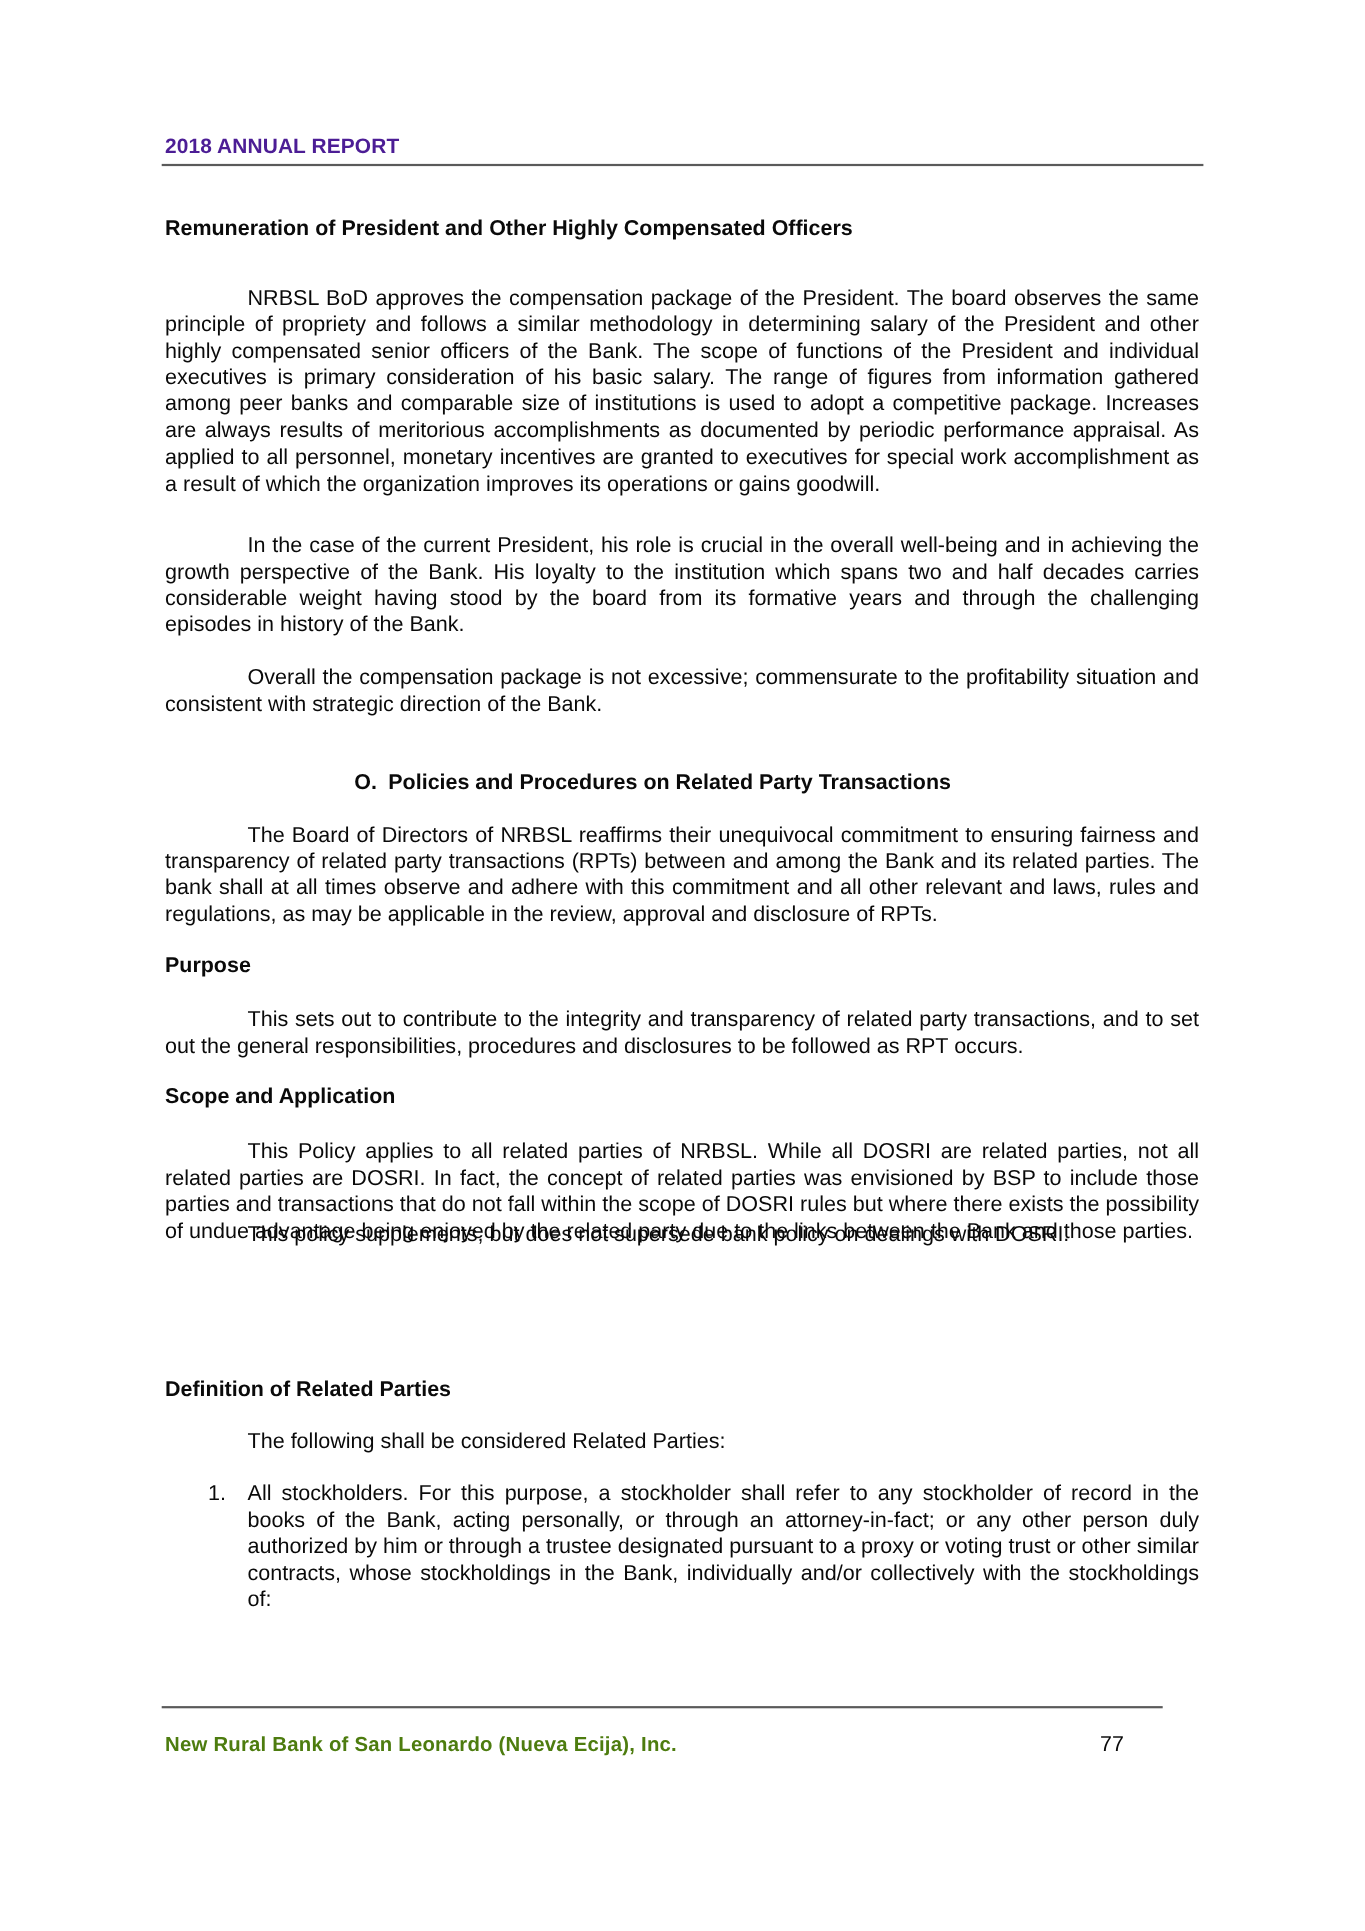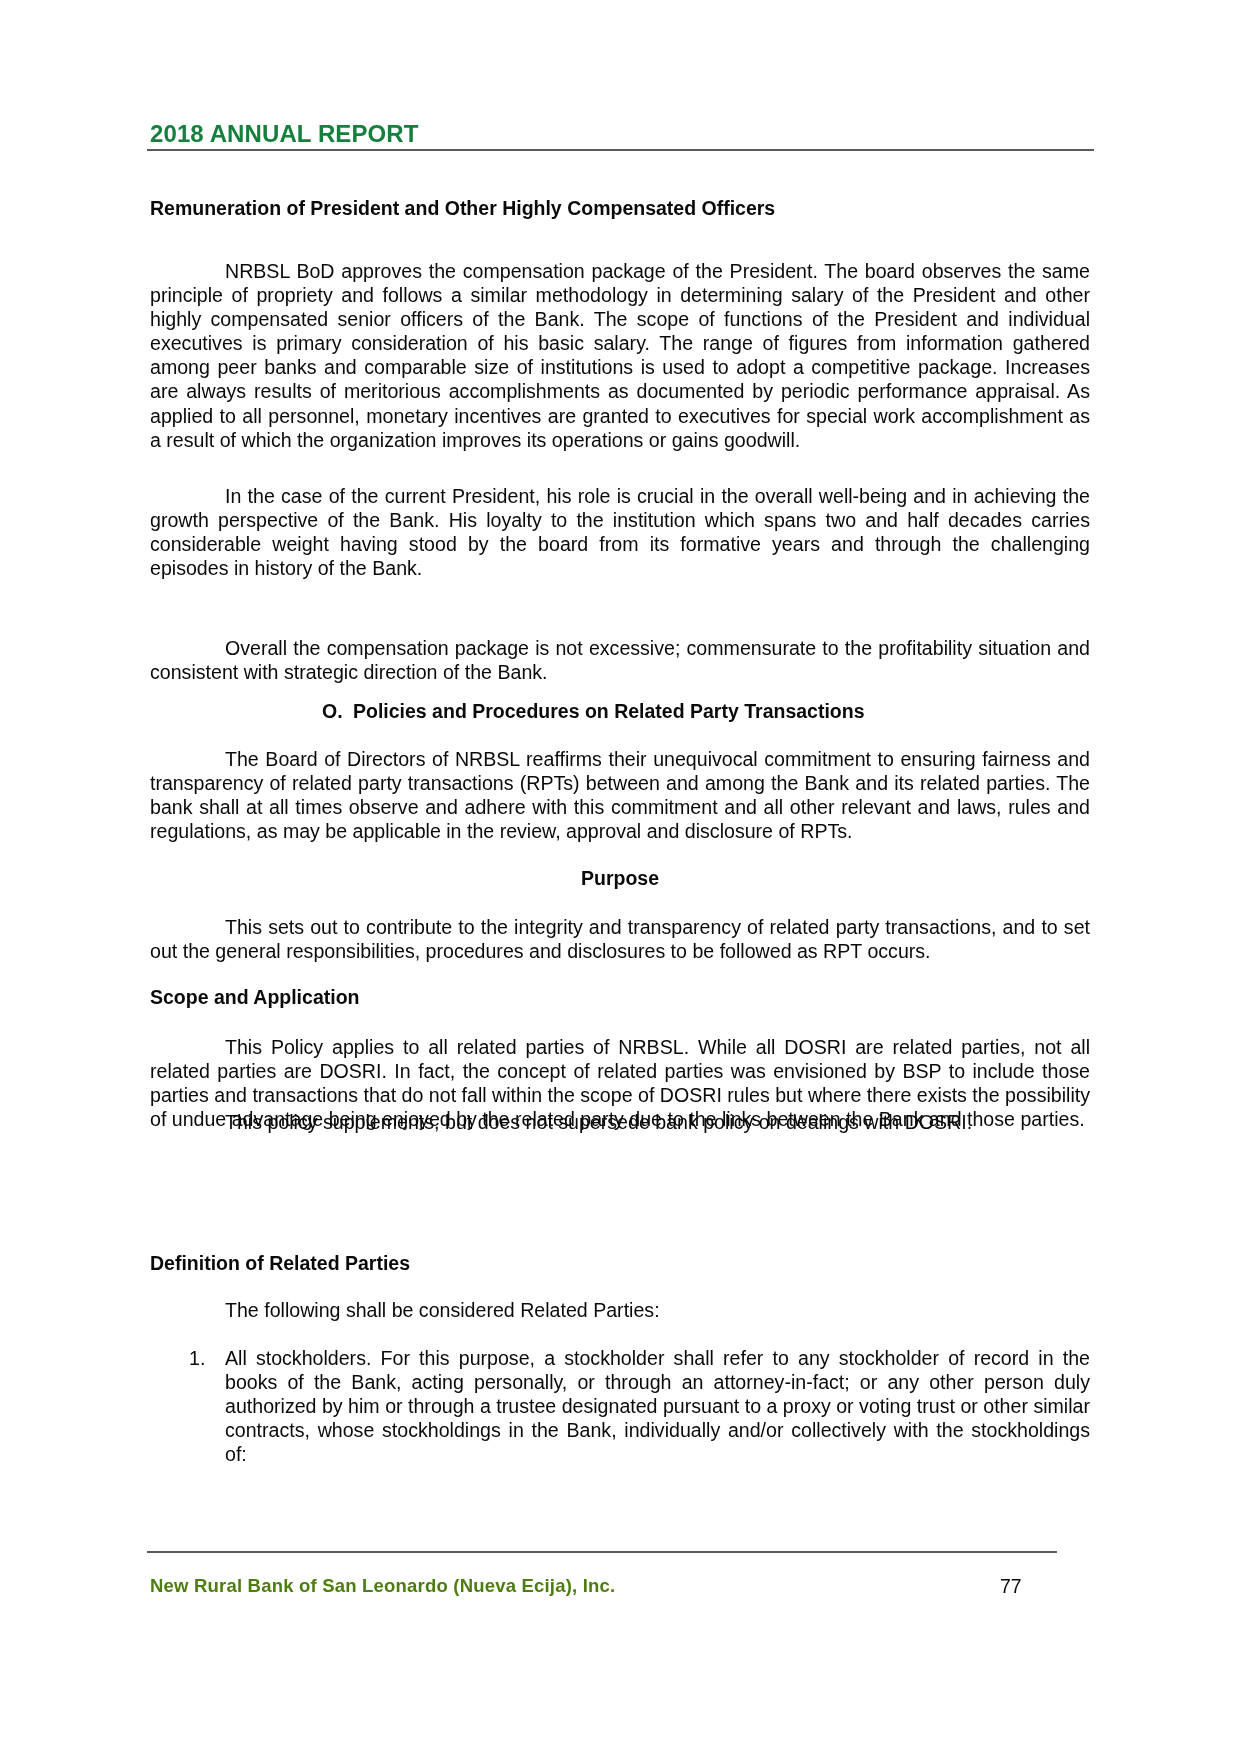--- a/index.html
+++ b/index.html
@@ -1,19 +1,19 @@
 <!DOCTYPE html>
 <html><head>
   <meta charset="utf-8">
   <style>
     html, body { margin: 0; padding: 0; background: #ffffff; }
     body { width: 1241px; height: 1755px; position: relative; overflow: hidden;
            font-family: "Liberation Sans", sans-serif; color: #0a0a0a; }
     .abs { position: absolute; }
-    .hdr { left: 150px; top: 122px; font-size: 24px; font-weight: bold; color: #15803d; letter-spacing: 0.1px; line-height: 24px; }
+    .hdr { left: 150px; top: 122px; font-size: 19px; font-weight: bold; color: #4c1d95; letter-spacing: 0.1px; line-height: 24px; }
     .rule-top { left: 147px; top: 149px; width: 947px; height: 2px; background: #5a5a5a; }
     .rule-bot { left: 147px; top: 1551px; width: 910px; height: 2px; background: #5a5a5a; }
     .col { left: 150px; width: 940px; }
     .h { font-size: 19.5px; font-weight: bold; line-height: 24.1px; }
     .p { font-size: 19.6px; line-height: 24.1px; text-align: justify; text-align-last: left; margin: 0; }
     .p .ind { display: inline-block; width: 75px; }
     .secO { left: 322px; font-size: 19.5px; font-weight: bold; line-height: 24px; white-space: nowrap; }
     .secO .letter { display: inline-block; width: 31px; }
     .li-num { left: 189px; font-size: 19.6px; line-height: 24.1px; }
     .li-text { left: 225px; width: 865px; }
@@ -25,27 +25,27 @@
 
 <div class="abs hdr">2018 ANNUAL REPORT</div>
 <div class="abs rule-top"></div>
 
 <div class="abs col h" style="top:196px;">Remuneration of President and Other Highly Compensated Officers</div>
 
 <p class="abs col p" style="top:259px;"><span class="ind"></span><span>NRBSL BoD approves the compensation package of the President. The board observes the same principle of propriety and follows a similar methodology in determining salary of the President and other highly compensated senior officers of the Bank. The scope of functions of the President and individual executives is primary consideration of his basic salary. The range of figures from information gathered among peer banks and comparable size of institutions is used to adopt a competitive package. Increases are always results of meritorious accomplishments as documented by periodic performance appraisal. As applied to all personnel, monetary incentives are granted to executives for special work accomplishment as a result of which the organization improves its operations or gains goodwill.</span></p>
 
 <p class="abs col p" style="top:484px;"><span class="ind"></span><span>In the case of the current President, his role is crucial in the overall well-being and in achieving the growth perspective of the Bank. His loyalty to the institution which spans two and half decades carries considerable weight having stood by the board from its formative years and through the challenging episodes in history of the Bank.</span></p>
 
-<p class="abs col p" style="top:636px;"><span class="ind"></span><span>Overall the compensation package is not excessive; commensurate to the profitability situation and consistent with strategic direction of the Bank.</span></p>
+<p class="abs col p" style="top:604px;"><span class="ind"></span><span>Overall the compensation package is not excessive; commensurate to the profitability situation and consistent with strategic direction of the Bank.</span></p>
 
 <div class="abs secO" style="top:699px;"><span class="letter">O.</span><span>Policies and Procedures on Related Party Transactions</span></div>
 
 <p class="abs col p" style="top:747px;"><span class="ind"></span><span>The Board of Directors of NRBSL reaffirms their unequivocal commitment to ensuring fairness and transparency of related party transactions (RPTs) between and among the Bank and its related parties. The bank shall at all times observe and adhere  with this commitment and all other relevant and laws, rules and regulations, as may be applicable in the review, approval and disclosure of RPTs.</span></p>
 
-<div class="abs col h" style="top:866px;text-align:center;">Purpose</div>
+<div class="abs col h" style="top:866px;">Purpose</div>
 <p class="abs col p" style="top:915px;"><span class="ind"></span><span>This sets out to contribute to the integrity and transparency of related party transactions, and to set out the general responsibilities, procedures and disclosures to be followed as RPT occurs.</span></p>
 
 <div class="abs col h" style="top:985px;">Scope and Application</div>
 <p class="abs col p" style="top:1035px;"><span class="ind"></span><span>This Policy applies to all related parties of NRBSL. While all DOSRI are related parties, not all related parties are DOSRI. In fact, the concept of related parties was envisioned by BSP to include those parties and transactions that do not fall within the scope of DOSRI rules but where there exists the possibility of undue advantage being enjoyed by the related party due to the links between the Bank and those parties.</span></p>
 <p class="abs col p" style="top:1110px;"><span class="ind"></span><span>This policy supplements, but does not supersede bank policy on dealings with DOSRI.</span></p>
 
 <div class="abs col h" style="top:1251px;">Definition of Related Parties</div>
 <p class="abs col p" style="top:1298px;"><span class="ind"></span><span>The following shall be considered Related Parties:</span></p>
 
 <div>

